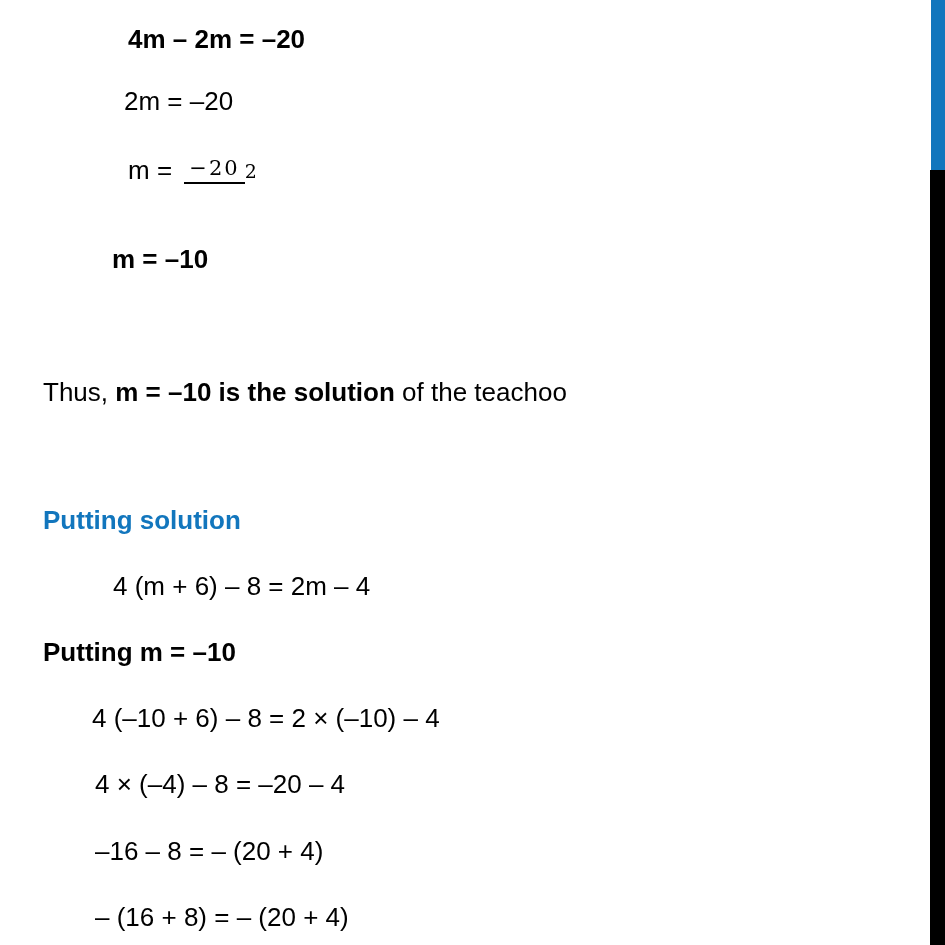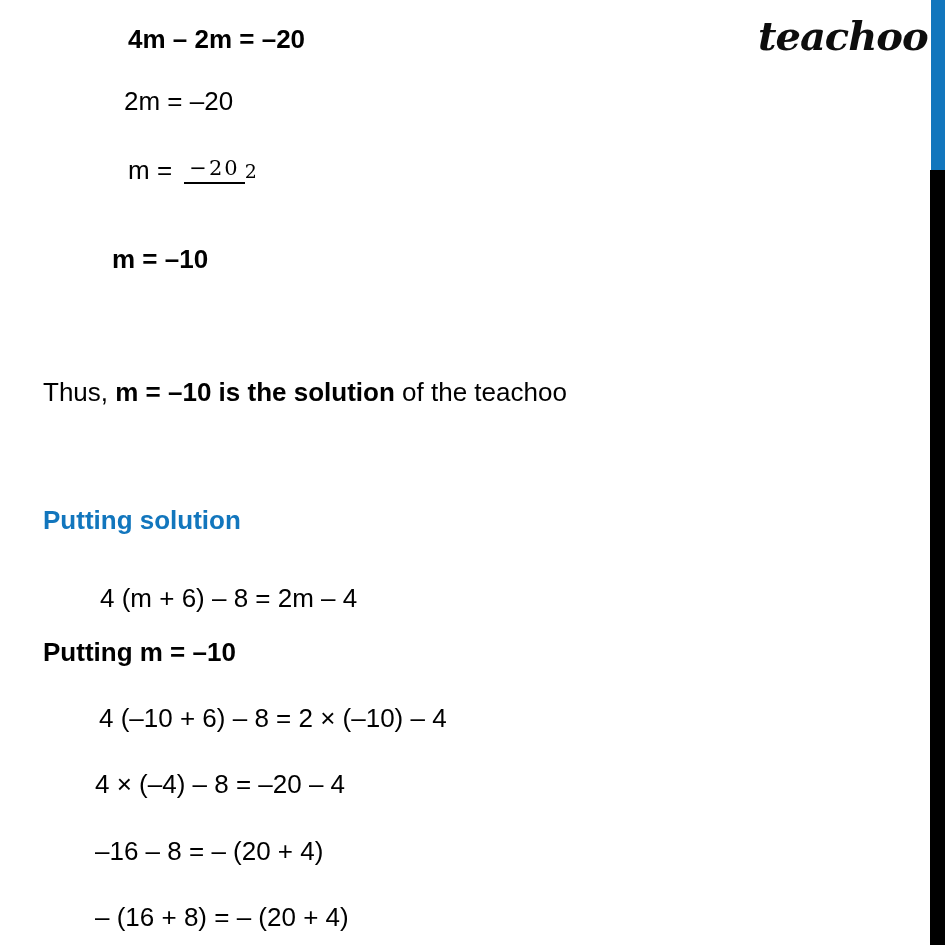--- a/index.html
+++ b/index.html
@@ -61,30 +61,29 @@
     position: absolute;
     top: 170px; right: 0;
     width: 15px; height: 775px;
     background: #000000;
   }
 </style>
 </head>
 <body>
 
 <div class="page">
-  <div class="logo">teachoo</div>
   <div class="bar-blue" style="background: rgb(18, 118, 189);"></div>
   <div class="bar-black" style="background: rgb(0, 0, 0);"></div>
   <div>
       <div class="line" style="top: 24px; left: 128px; font-weight: bold;"><span>4m – 2m = –20</span></div>
       <div class="line" style="top: 86px; left: 124px;"><span>2m = –20</span></div>
       <div class="line fraction-line" style="top: 155px; left: 128px;"><span>m = </span><span class="fraction"><span class="num">−20</span><span class="den">2</span></span></div>
       <div class="line" style="top: 244px; left: 112px;"><span class="bold">m = –10</span></div>
       <div class="line" style="top: 377px; left: 43px;"><span>Thus, </span><span class="bold">m = –10 is the solution</span><span> of the teachoo</span></div>
       <div class="line" style="top: 505px; left: 43px;"><span class="bold" style="color: rgb(18, 118, 189);">Putting solution</span></div>
-      <div class="line" style="top: 571px; left: 100px; margin-top: 12px;"><span>4 (m + 6) – 8 = 2m – 4</span></div>
+      <div class="line" style="top: 571px; left: 113px;"><span>4 (m + 6) – 8 = 2m – 4</span></div>
       <div class="line" style="top: 637px; left: 43px; text-align: center;"><span class="bold">Putting m = –10</span></div>
-      <div class="line" style="top: 703px; left: 99px;"><span>4 (–10 + 6) – 8 = 2 × (–10) – 4</span></div>
+      <div class="line" style="top: 703px; left: 92px;"><span>4 (–10 + 6) – 8 = 2 × (–10) – 4</span></div>
       <div class="line" style="top: 769px; left: 95px;"><span>4 × (–4) – 8 = –20 – 4</span></div>
       <div class="line" style="top: 836px; left: 95px;"><span>–16 – 8 = – (20 + 4)</span></div>
       <div class="line" style="top: 902px; left: 95px;"><span>– (16 + 8) = – (20 + 4)</span></div>
     </div>
 </div>
 
 </body></html>

